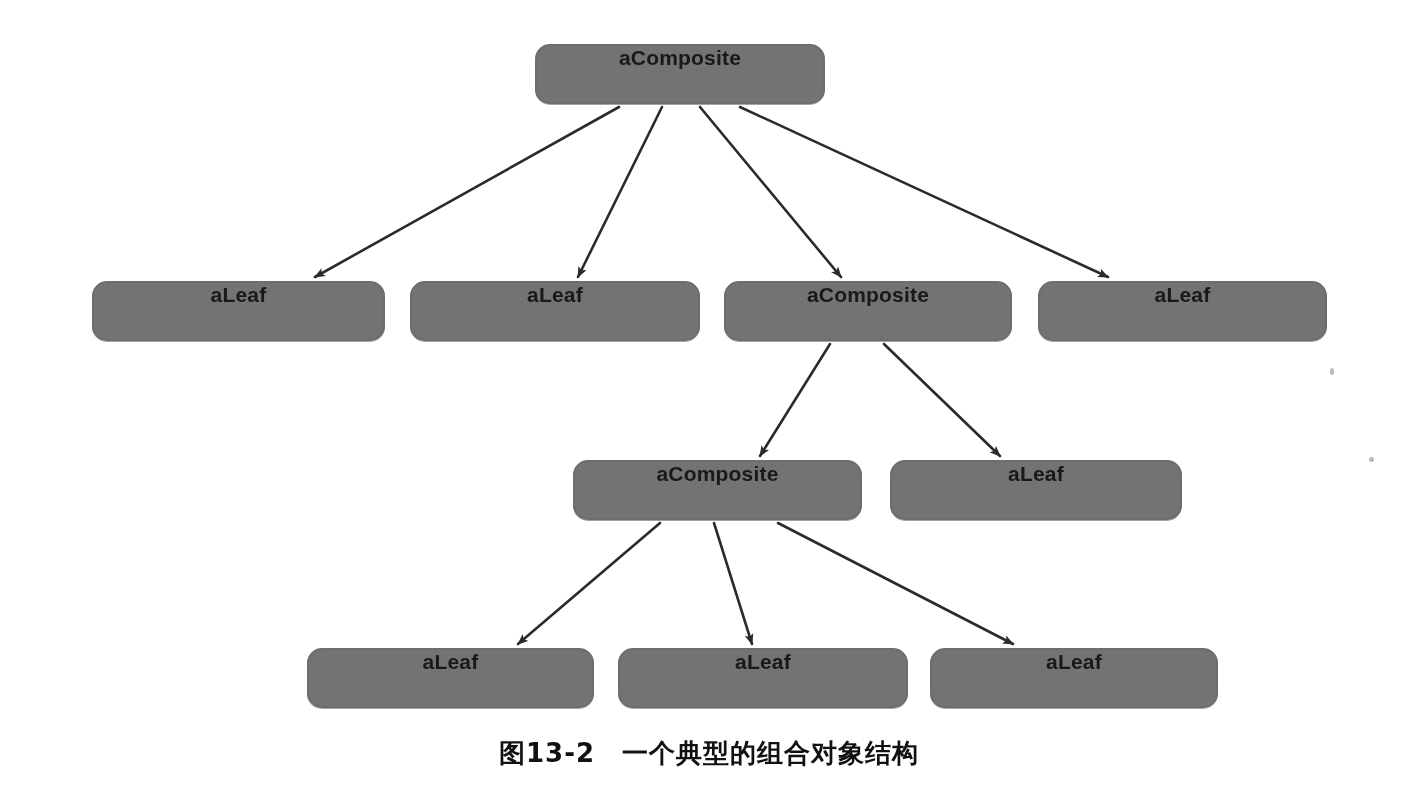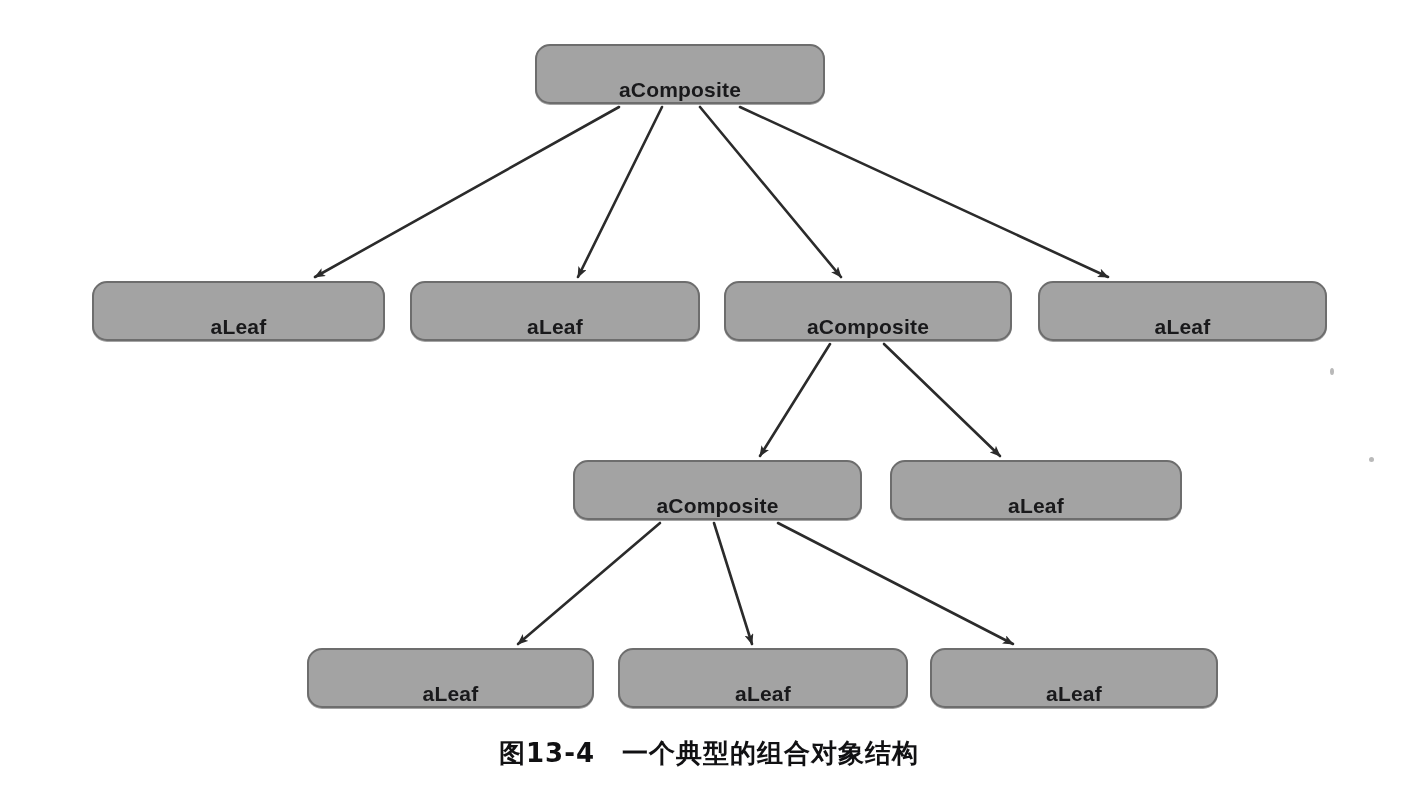--- a/index.html
+++ b/index.html
@@ -23,25 +23,25 @@
   #edges-layer {
     position: absolute;
     left: 0; top: 0;
     width: 1418px;
     height: 794px;
     pointer-events: none;
   }
   .node-box {
     position: absolute;
     box-sizing: border-box;
-    background: #a3a3a3;
+    background: #737373;
     border: 2px solid #6d6d6d;
     border-radius: 15px;
     display: flex;
-    align-items: flex-end;
+    align-items: flex-start;
     justify-content: center;
     box-shadow: 0 1px 0 rgba(90,90,90,0.55);
   }
   .node-label {
     font-family: "Liberation Sans", sans-serif;
     font-weight: bold;
     font-size: 21px;
     letter-spacing: 0.2px;
     color: #19191b;
     white-space: nowrap;
@@ -117,18 +117,18 @@
   <div class="node-box" style="left: 307px; top: 648px; width: 287px; height: 60px;">
     <span class="node-label">aLeaf</span>
   </div>
   <div class="node-box" style="left: 618px; top: 648px; width: 290px; height: 60px;">
     <span class="node-label">aLeaf</span>
   </div>
   <div class="node-box" style="left: 930px; top: 648px; width: 288px; height: 60px;">
     <span class="node-label">aLeaf</span>
   </div>
 
-  <div id="figure-caption">图13-4　一个典型的组合对象结构</div>
+  <div id="figure-caption">图13-2　一个典型的组合对象结构</div>
 
   <div class="speck" style="left:1330px; top:368px; width:4px; height:7px;"></div>
   <div class="speck" style="left:1369px; top:457px; width:5px; height:5px;"></div>
 
 </div>
 
 </body></html>

